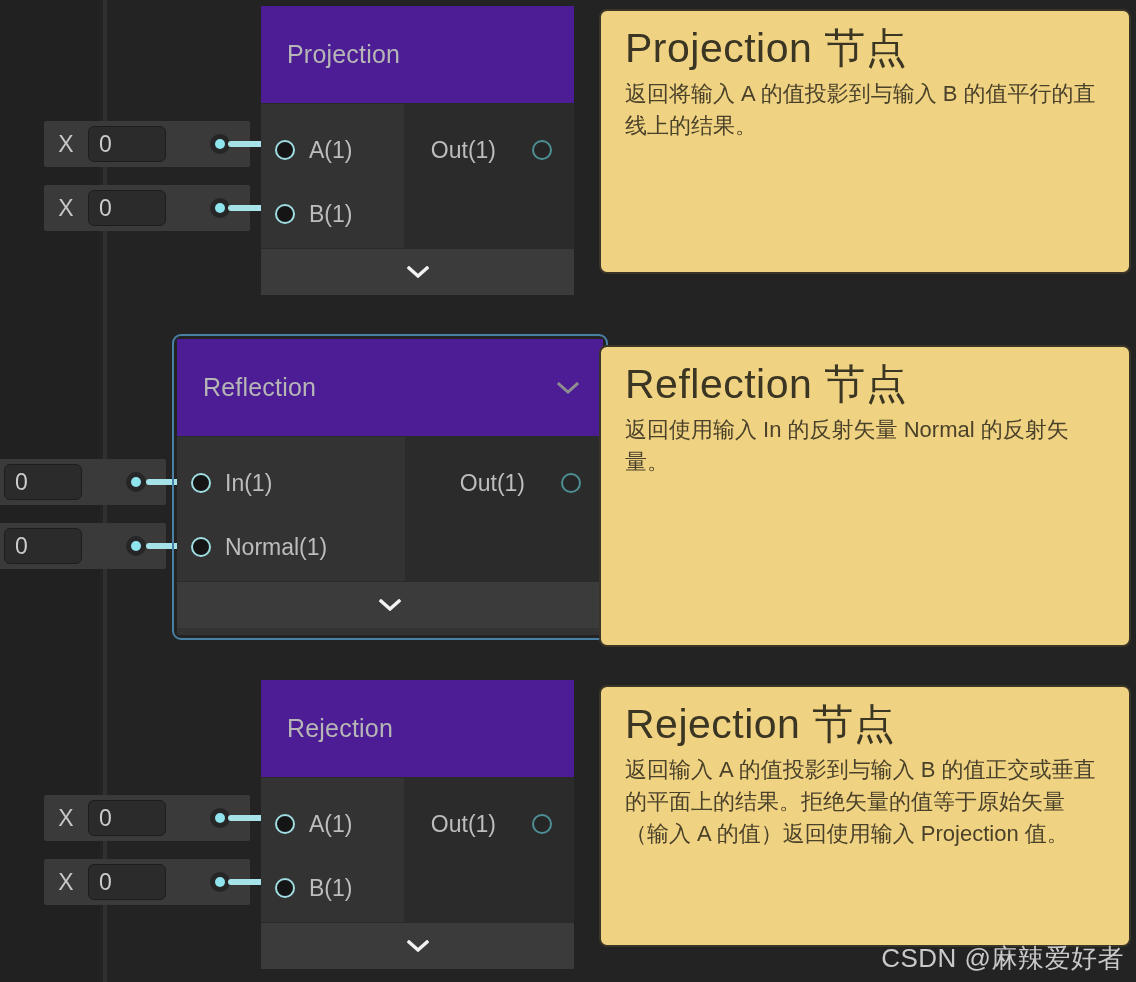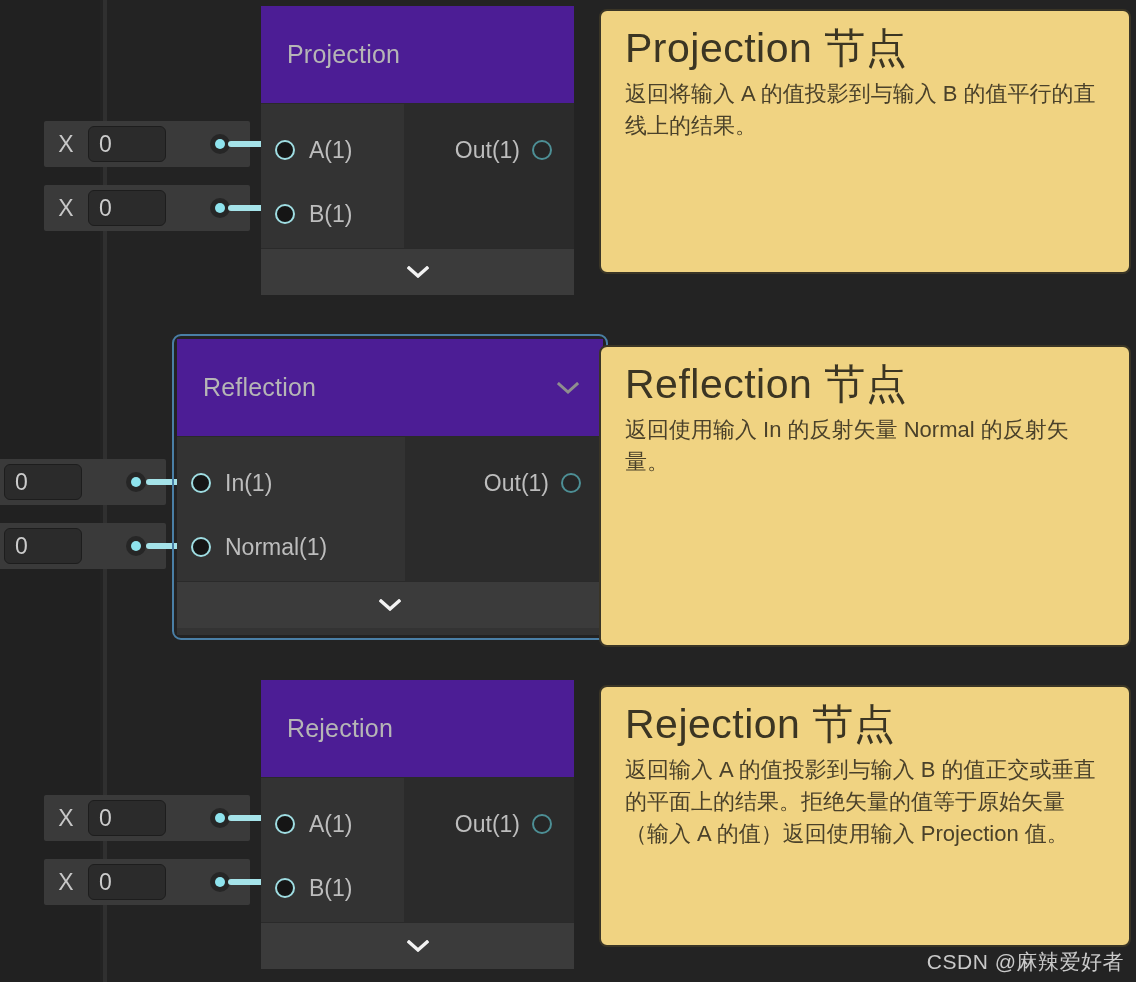--- a/index.html
+++ b/index.html
@@ -120,21 +120,21 @@
   .port-dot.empty {
     background: #262626;
     border: 2px solid #4d8f95;
   }
   .port-label {
     color: #bdbdbd;
     font-size: 23px;
     white-space: nowrap;
   }
   .port-row.in .port-label  { margin-left: 14px; }
-  .port-row.out .port-label { margin-right: 12px; }
+  .port-row.out .port-label { margin-right: 36px; }
 
   .node-footer {
     position: relative;
     height: 46px;
     background: #3b3b3b;
     border-top: 1px solid #2a2a2a;
     display: flex;
     align-items: center;
     justify-content: center;
   }
@@ -231,21 +231,21 @@
     line-height: 1.45;
     margin: 0;
   }
 
   
   .watermark {
     position: absolute;
     right: 12px;
     bottom: 6px;
     color: #c9c9c9;
-    font-size: 21px;
+    font-size: 26px;
     letter-spacing: .5px;
     white-space: nowrap;
   }
 </style>
 </head>
 <body>
 
 <div id="canvas">
 
   <div class="bg-left-band"></div>

